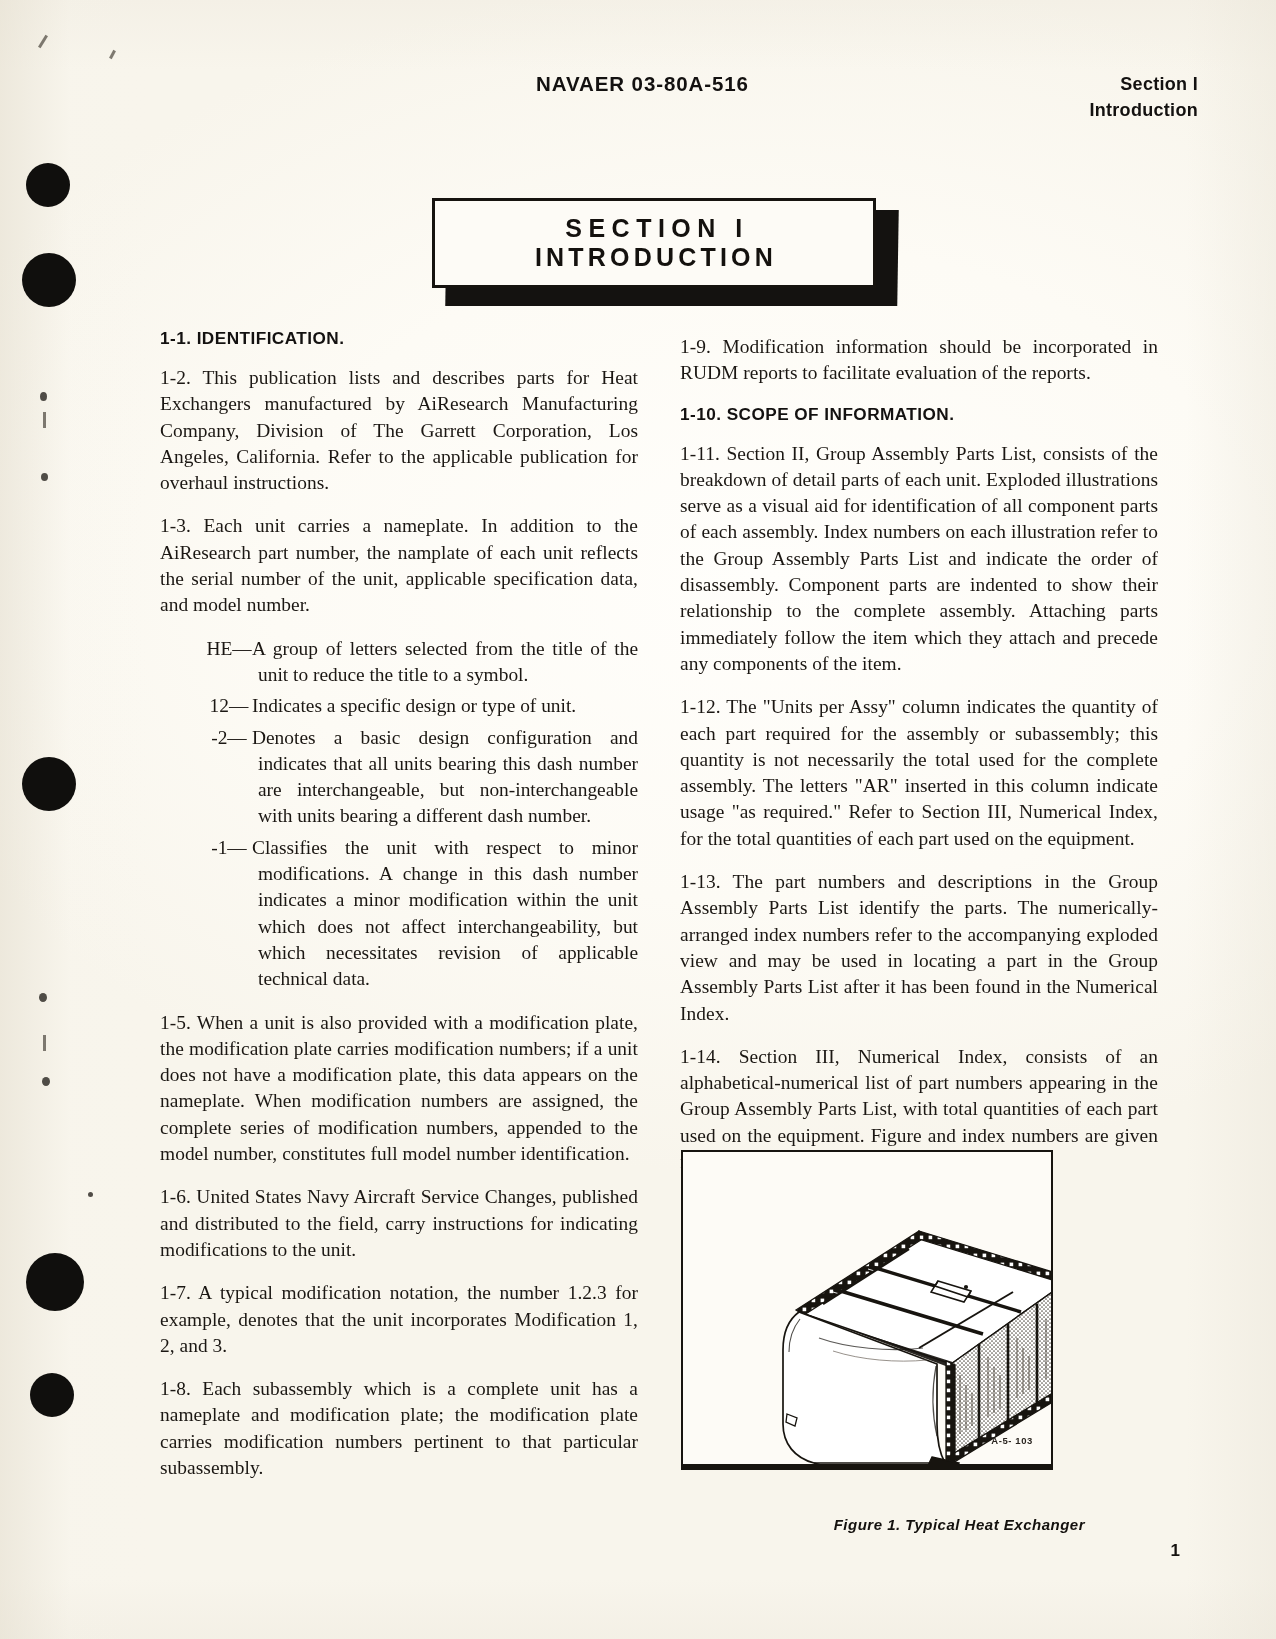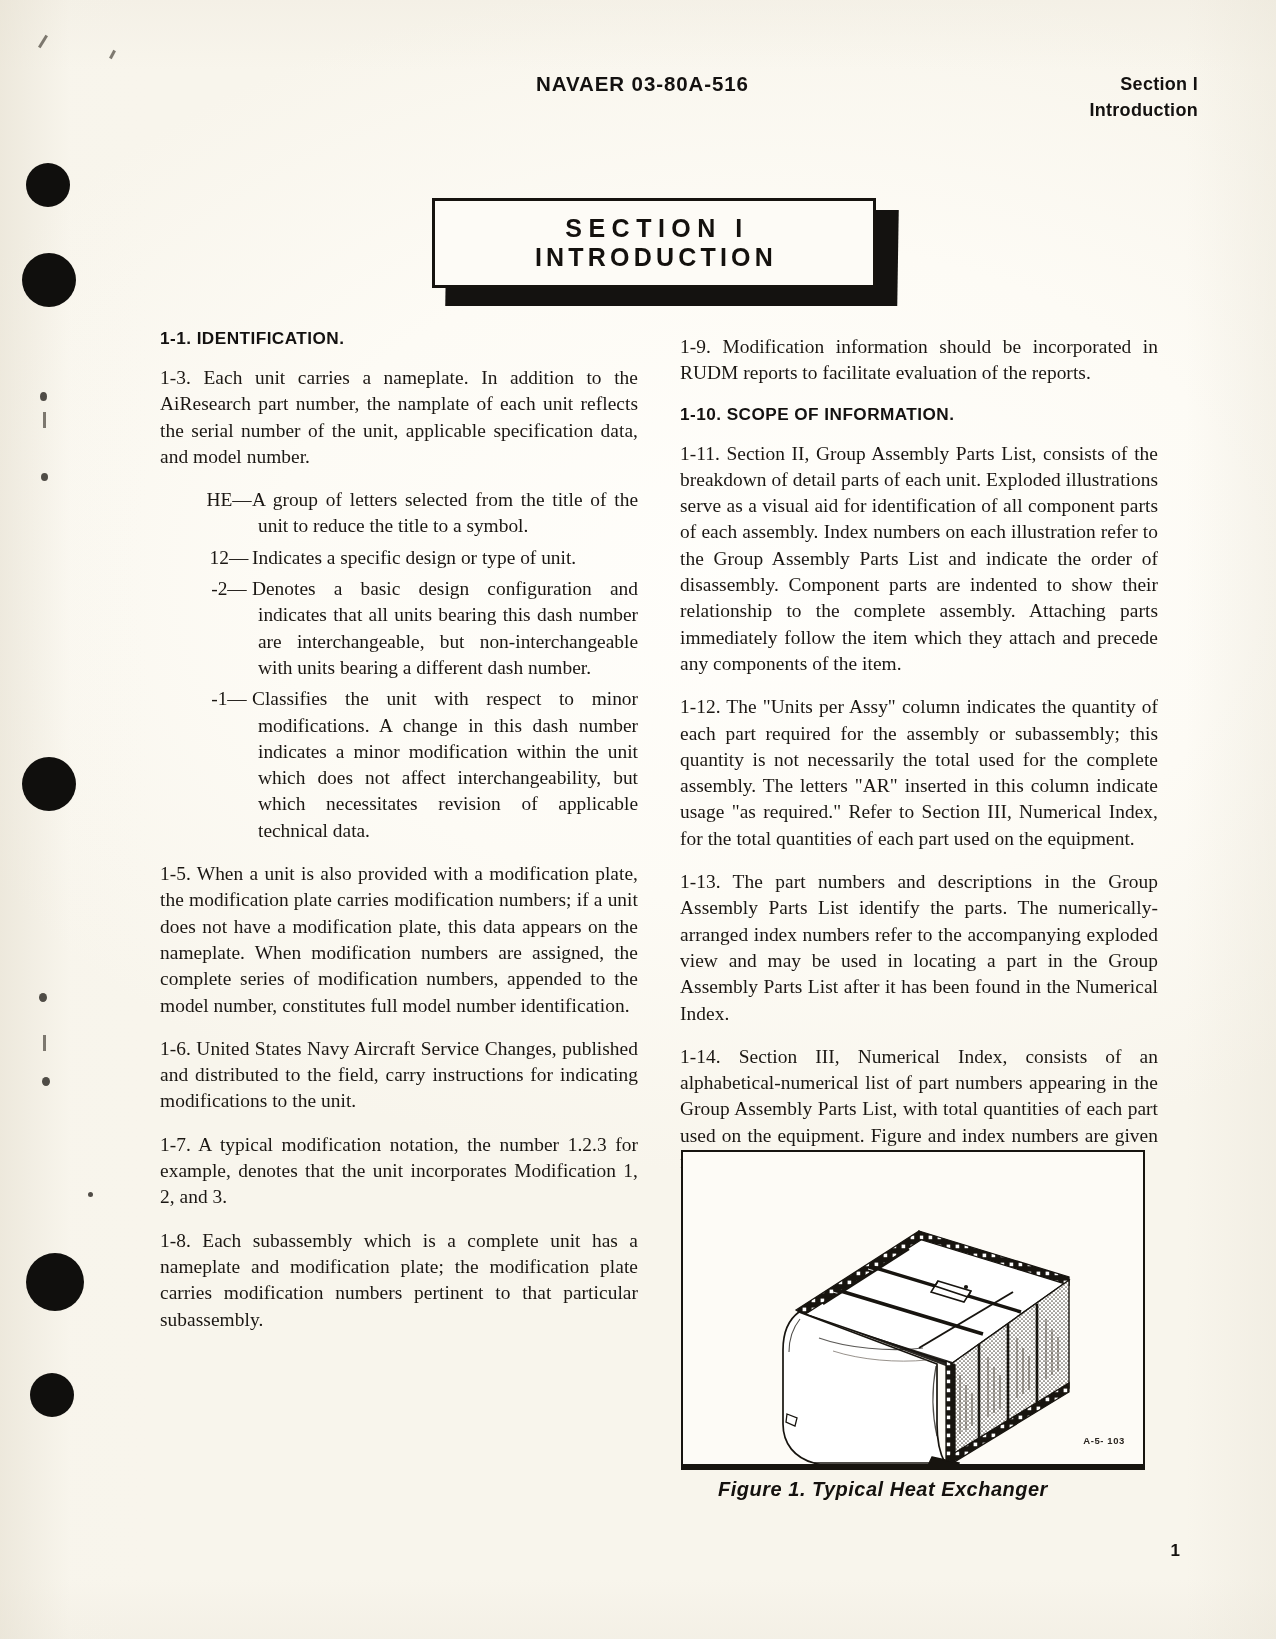--- a/index.html
+++ b/index.html
@@ -194,21 +194,21 @@
     width: 46px;
     text-align: center;
     text-indent: 0;
   }
 
   
   .figure-box {
     position: absolute;
     left: 681px;
     top: 1150px;
-    width: 464px;
+    width: 372px;
     height: 320px;
     border: 2.5px solid #17140f;
     box-sizing: border-box;
     background: #fdfbf6;
     z-index: 4;
     overflow: hidden;
   }
   .figure-box::after {
     
     content: "";
@@ -223,27 +223,27 @@
     bottom: 22px;
     font-family: "Liberation Sans", "DejaVu Sans", sans-serif;
     font-weight: bold;
     font-size: 9.5px;
     letter-spacing: .6px;
     color: #2a2520;
   }
   .fig-caption {
     position: absolute;
     left: 681px;
-    top: 1478px;
+    top: 1516px;
     width: 404px;
-    text-align: center;
+    text-align: right;
     font-family: "Liberation Sans", "DejaVu Sans", sans-serif;
     font-weight: bold;
     font-style: italic;
-    font-size: 20px;
+    font-size: 15px;
     letter-spacing: .5px;
     color: #14110e;
     z-index: 4;
   }
 
   
   .folio {
     position: absolute;
     right: 96px;
     top: 1541px;
@@ -288,20 +288,21 @@
     <div class="title-plate">
       <div class="title-line1">SECTION I</div>
       <div class="title-line2">INTRODUCTION</div>
     </div>
   </div>
 
   <div class="col col-left">
 
     <div class="head">1-1. IDENTIFICATION.</div>
 
+    <p class="body">1-2. This publication lists and describes parts for Heat Exchangers manufactured by AiResearch Manufacturing Company, Division of The Garrett Corporation, Los Angeles, California. Refer to the applicable publication for overhaul instructions.</p>
     <p class="body">1-3. Each unit carries a nameplate. In addition to the AiResearch part number, the namplate of each unit reflects the serial number of the unit, applicable specification data, and model number.</p>
 
     <ul class="deflist">
       <li>
         <span class="term">HE—</span><span>A group of letters selected from the title of the unit to reduce the title to a symbol.</span>
       </li>
       <li>
         <span class="term">12—</span><span>Indicates a specific design or type of unit.</span>
       </li>
       <li>

